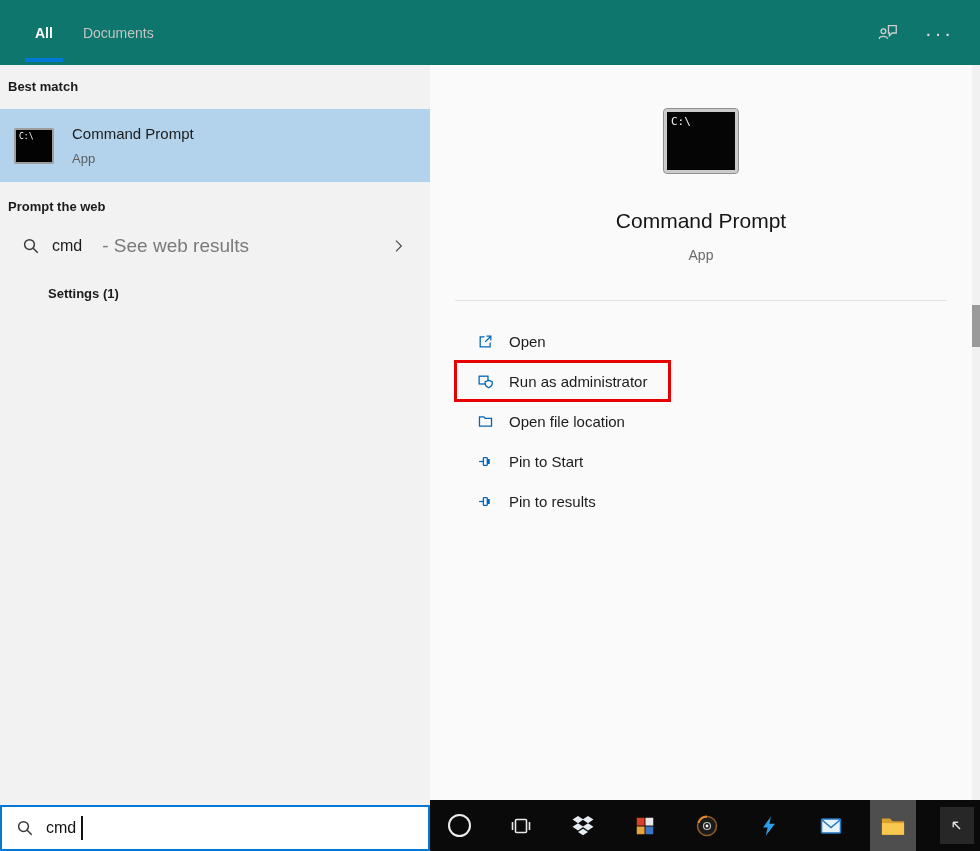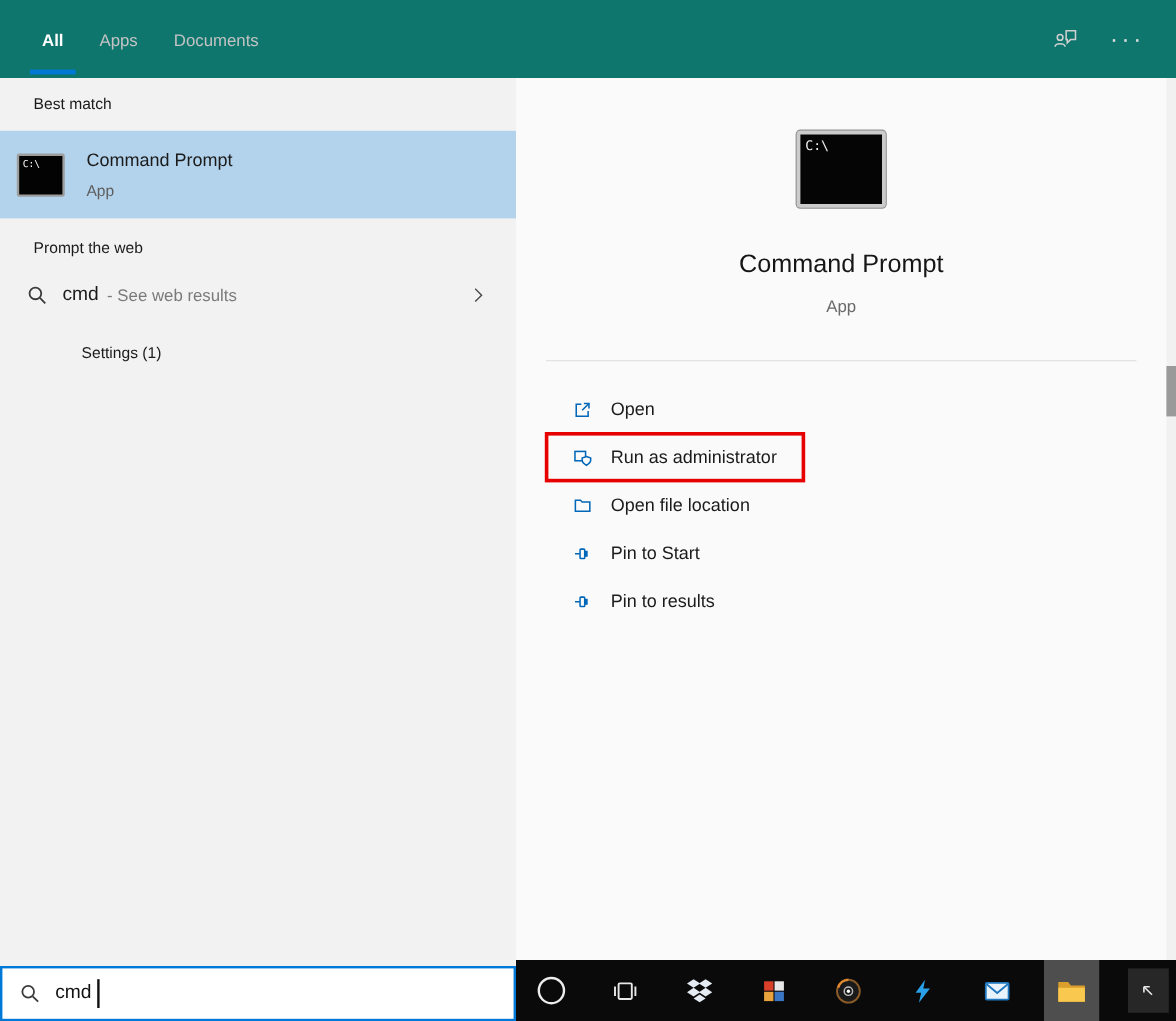--- a/index.html
+++ b/index.html
@@ -14,36 +14,36 @@
   .tabs { display:flex; margin-left:20px; }
   .tab { position:relative; display:flex; align-items:center; padding:0 15px; font-size:14px; color:#c3c3c3; cursor:default; }
   .tab.active { color:#ffffff; font-weight:bold; }
   .tab.active::after { content:""; position:absolute; left:5px; right:5px; bottom:3px; height:4px; background:#0078d7; }
   .tab .caret { margin-left:7px; font-size:11px; color:#c3c3c3; }
   .topbar-right { margin-left:auto; display:flex; align-items:center; gap:26px; padding-right:26px; }
   .ellipsis { font-size:20px; letter-spacing:3px; color:#e0e0e0; line-height:1; }
 
   
   .left-panel { position:absolute; left:0; top:65px; width:430px; height:740px; background:#f2f2f2; }
-  .section-header { position:absolute; left:28px; font-size:13px; font-weight:normal; color:#1b1b1b; }
+  .section-header { position:absolute; left:8px; font-size:13px; font-weight:bold; color:#1b1b1b; }
   .hdr-best { top:14px; }
   .hdr-web { top:134px; }
   .hdr-settings { top:221px;margin-left:40px; }
 
   .best-row { position:absolute; left:0; top:44px; width:430px; height:73px; background:#b3d3ec; display:flex; align-items:center; cursor:default; }
   .cmd-icon-sm { width:36px; height:32px; margin-left:14px; background:#030303; border:2px solid #9d9d9d; border-radius:2px; position:relative; flex:0 0 auto; }
   .cmd-icon-sm .cmdtxt { position:absolute; left:3px; top:2px; font-family:"DejaVu Sans Mono", monospace; font-size:8px; color:#ffffff; }
   .best-texts { margin-left:18px; }
   .best-title { font-size:15px; color:#1b1b1b; }
   .best-sub { font-size:13px; color:#5d5d5d; margin-top:9px; }
 
   .web-row { position:absolute; left:0; top:158px; width:430px; height:46px; display:flex; align-items:center; cursor:default; }
   .web-search-icon { margin-left:22px; width:18px; height:18px; color:#3a3a3a; flex:0 0 auto; }
   .web-query { margin-left:12px; font-size:16px; color:#1b1b1b; }
-  .web-suffix { margin-left:7px; font-size:14px; color:#7a7a7a; }
+  .web-suffix { margin-left:20px; font-size:19px; color:#7a7a7a; }
   .web-chevron { position:absolute; right:24px; width:16px; height:16px; color:#4d4d4d; }
 
   
   .right-panel { position:absolute; left:430px; top:65px; width:542px; height:735px; background:#fafafa; }
   .cmd-icon-lg { position:absolute; left:50%; transform:translateX(-50%); top:44px; width:68px; height:58px;
                  background:#050505; border:3px solid #cbcbcb; outline:1px solid #8f8f8f; border-radius:3px; }
   .cmd-icon-lg .cmdtxt { position:absolute; left:4px; top:3px; font-family:"DejaVu Sans Mono", monospace; font-size:11px; color:#f0f0f0; }
   .preview-title { position:absolute; top:144px; width:100%; text-align:center; font-size:21px; color:#151515; }
   .preview-sub { position:absolute; top:182px; width:100%; text-align:center; font-size:14px; color:#6a6a6a; }
   .divider { position:absolute; top:235px; left:25px; right:25px; height:1px; background:#e2e2e2; }
@@ -75,23 +75,20 @@
   .tray-btn { position:absolute; right:6px; top:7px; width:34px; height:37px; background:#272727;
               display:flex; align-items:center; justify-content:center; cursor:default; }
 </style>
 </head>
 <body>
 
 <div class="topbar">
   <div class="tabs">
     <div class="tab active">
       <span>All</span>
-    </div>
-    <div class="tab">
-      <span>Apps</span>
     </div>
     <div class="tab">
       <span>Documents</span>
     </div>
   </div>
   <div class="topbar-right">
     <span>
       <svg width="22" height="22" viewBox="0 0 24 24" fill="none" stroke="#d0d0d0" stroke-width="1.4">
         <path d="M12.5 4 H21 V12 H16.5 L13.5 15 V12 H12.5 Z"></path>
         <circle cx="7" cy="10" r="2.6"></circle>

